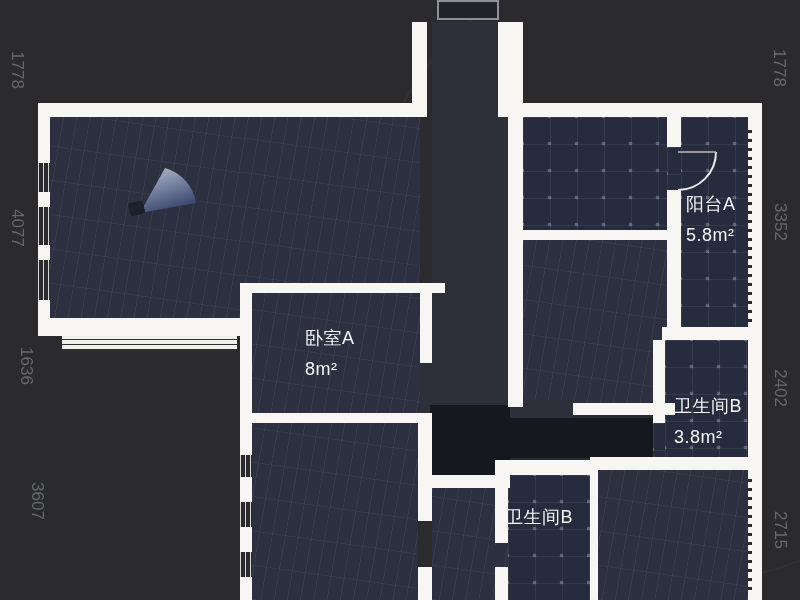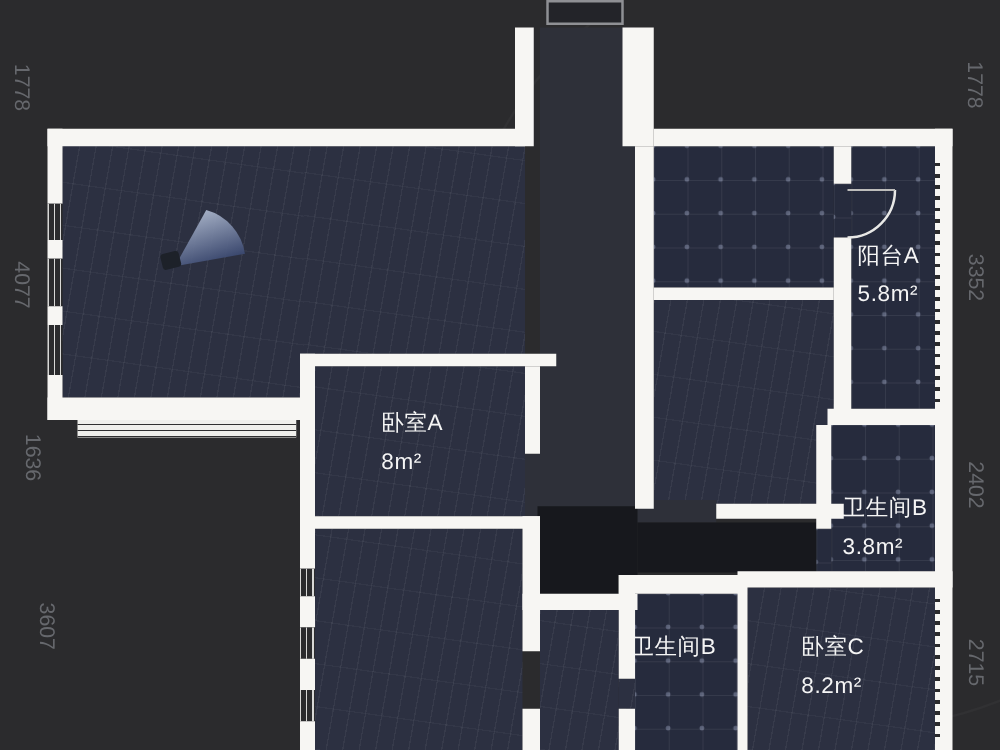--- a/index.html
+++ b/index.html
@@ -144,24 +144,20 @@
     <div>卫生间B</div>
     <div>3.8m²</div>
   </div>
   <div class="room-label" style="left:305px;top:323px">
     <div>卧室A</div>
     <div>8m²</div>
   </div>
   <div class="room-label" style="left:505px;top:502px">
     <div>卫生间B</div>
   </div>
-  <div class="room-label" style="left:641px;top:502px">
-    <div>卧室C</div>
-    <div>8.2m²</div>
-  </div>
 
   <div class="dim" style="left:-15px;top:60px">1778</div>
   <div class="dim" style="left:-15px;top:218px">4077</div>
   <div class="dim" style="left:-6px;top:356px">1636</div>
   <div class="dim" style="left:5px;top:491px">3607</div>
   <div class="dim" style="left:747px;top:58px">1778</div>
   <div class="dim" style="left:748px;top:212px">3352</div>
   <div class="dim" style="left:748px;top:378px">2402</div>
   <div class="dim" style="left:748px;top:520px">2715</div>
 

